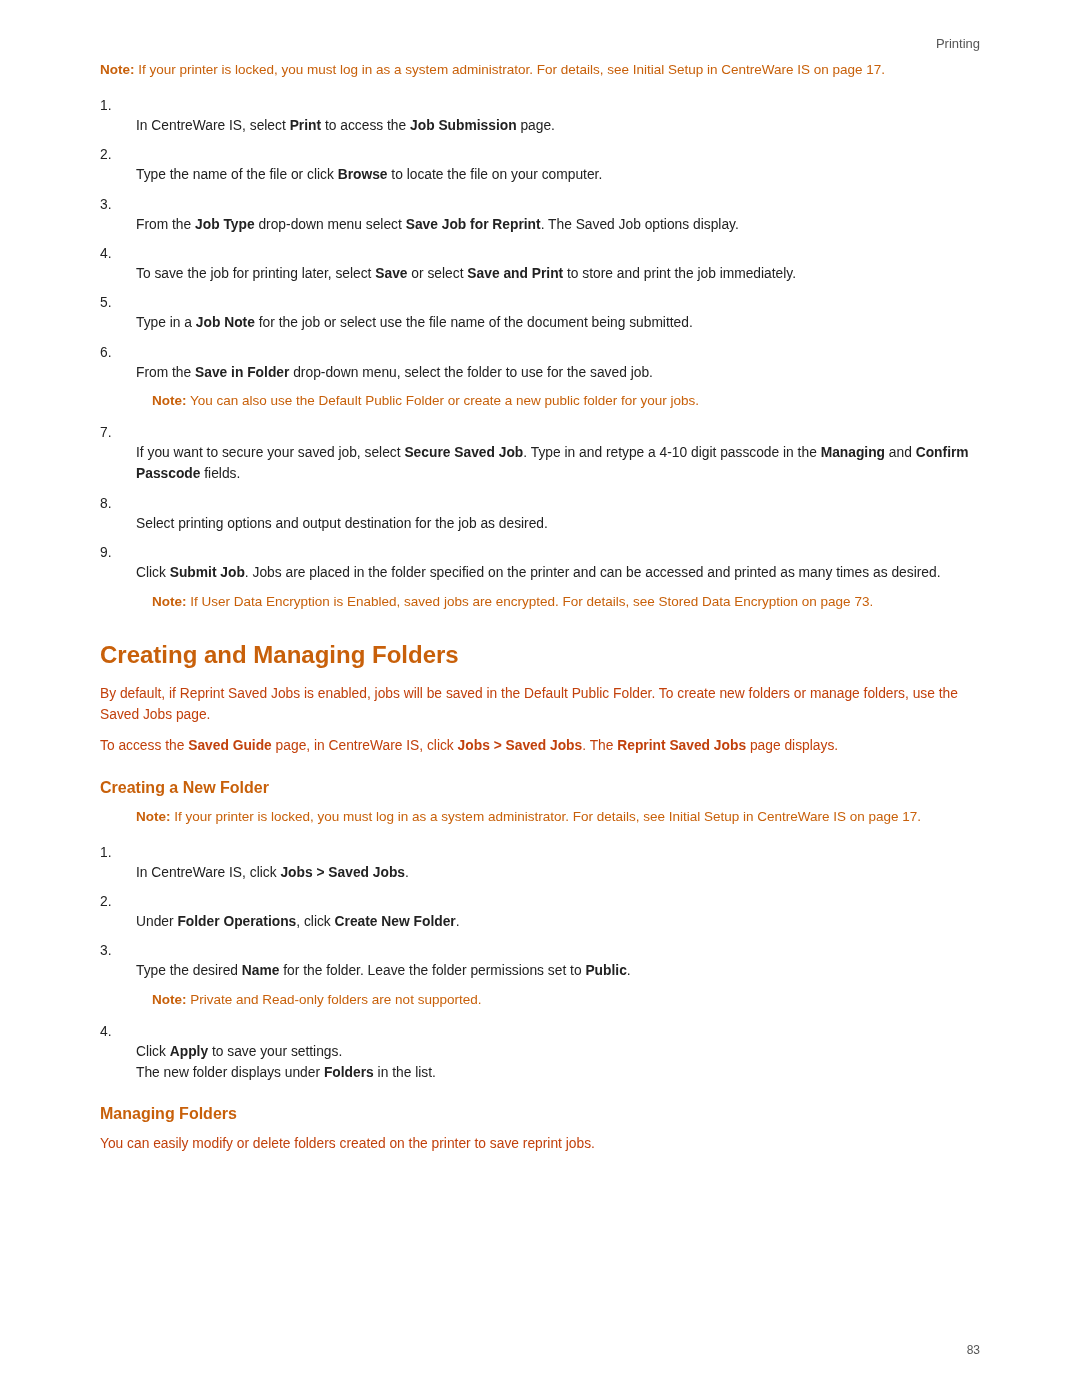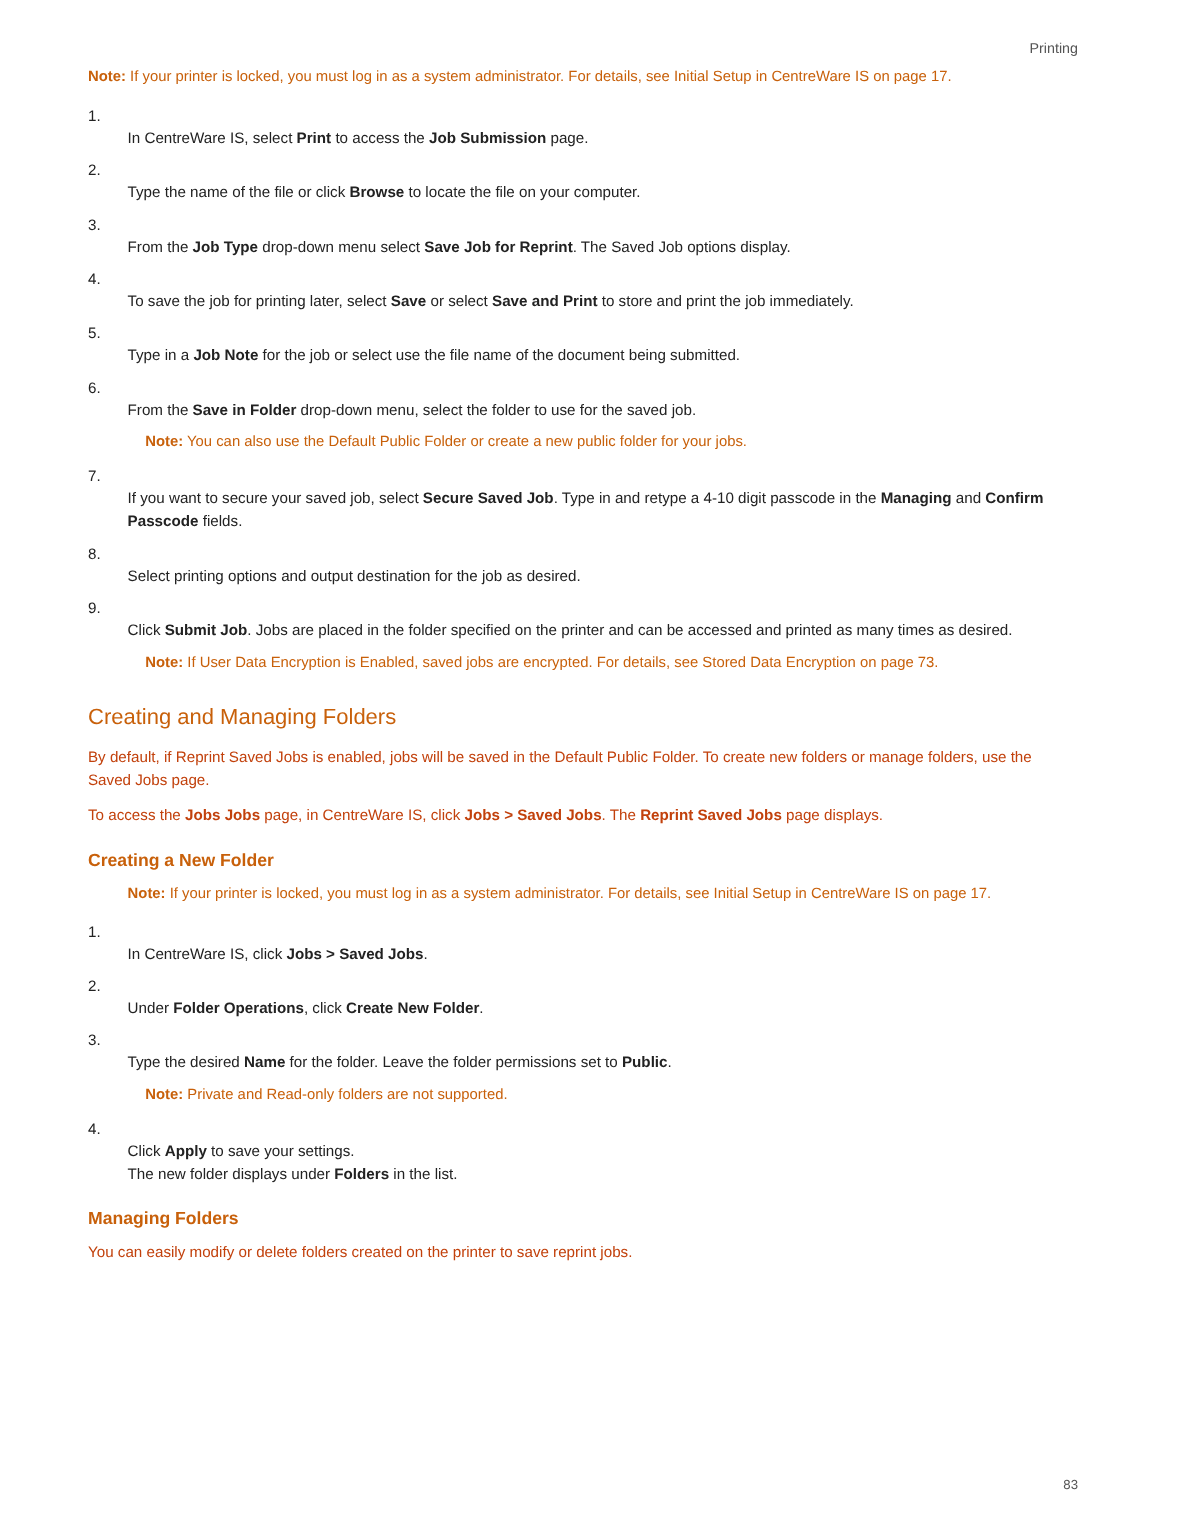--- a/index.html
+++ b/index.html
@@ -12,21 +12,21 @@
       background: #ffffff;
       font-family: Arial, Helvetica, sans-serif;
       font-size: 14px;
       color: #222222;
       width: 1080px;
       min-height: 1397px;
       position: relative;
     }
 
     .page {
-      padding: 60px 100px 80px 80px;
+      padding: 60px 100px 80px 100px;
       position: relative;
       min-height: 1397px;
     }
 
     .header-right {
       position: absolute;
       top: 36px;
       right: 100px;
       font-size: 13px;
       color: #555555;
@@ -81,22 +81,22 @@
       margin-left: 52px;
       margin-bottom: 10px;
       margin-top: 4px;
       color: #c8600a;
       font-size: 13.5px;
       line-height: 1.55;
     }
 
     .section-title {
       color: #c8600a;
-      font-size: 20px;
-      font-weight: normal;
+      font-size: 24px;
+      font-weight: bold;
       margin: 28px 0 14px 0;
     }
 
     .subsection-title {
       color: #c8600a;
       font-size: 16px;
       font-weight: bold;
       margin: 22px 0 10px 0;
     }
 
@@ -184,21 +184,21 @@
 
   <div class="note-inline">
     <span class="note-label">Note:</span><span> If User Data Encryption is Enabled, saved jobs are encrypted. For details, see </span><a class="link-text">Stored Data Encryption</a><span> on page 73.</span>
   </div>
 
   <h2 class="section-title">Creating and Managing Folders</h2>
 
   <p class="body-para">By default, if Reprint Saved Jobs is enabled, jobs will be saved in the Default Public Folder. To create new folders or manage folders, use the Saved Jobs page.</p>
 
   <p class="body-para">
-    To access the <span class="bold">Jobs Jobs</span> page, in CentreWare IS, click <span class="bold">Jobs &gt; Saved Jobs</span>. The <span class="bold">Reprint Saved Jobs</span> page displays.
+    To access the <span class="bold">Saved Guide</span> page, in CentreWare IS, click <span class="bold">Jobs &gt; Saved Jobs</span>. The <span class="bold">Reprint Saved Jobs</span> page displays.
   </p>
 
   <h3 class="subsection-title">Creating a New Folder</h3>
 
   <div class="note-text" style="margin-left:36px;">
     <span class="note-label">Note:</span><span> If your printer is locked, you must log in as a system administrator. For details, see </span><a class="link-text">Initial Setup in CentreWare IS</a><span> on page 17.</span>
   </div>
 
   <ol class="numbered-list">
     <li>

